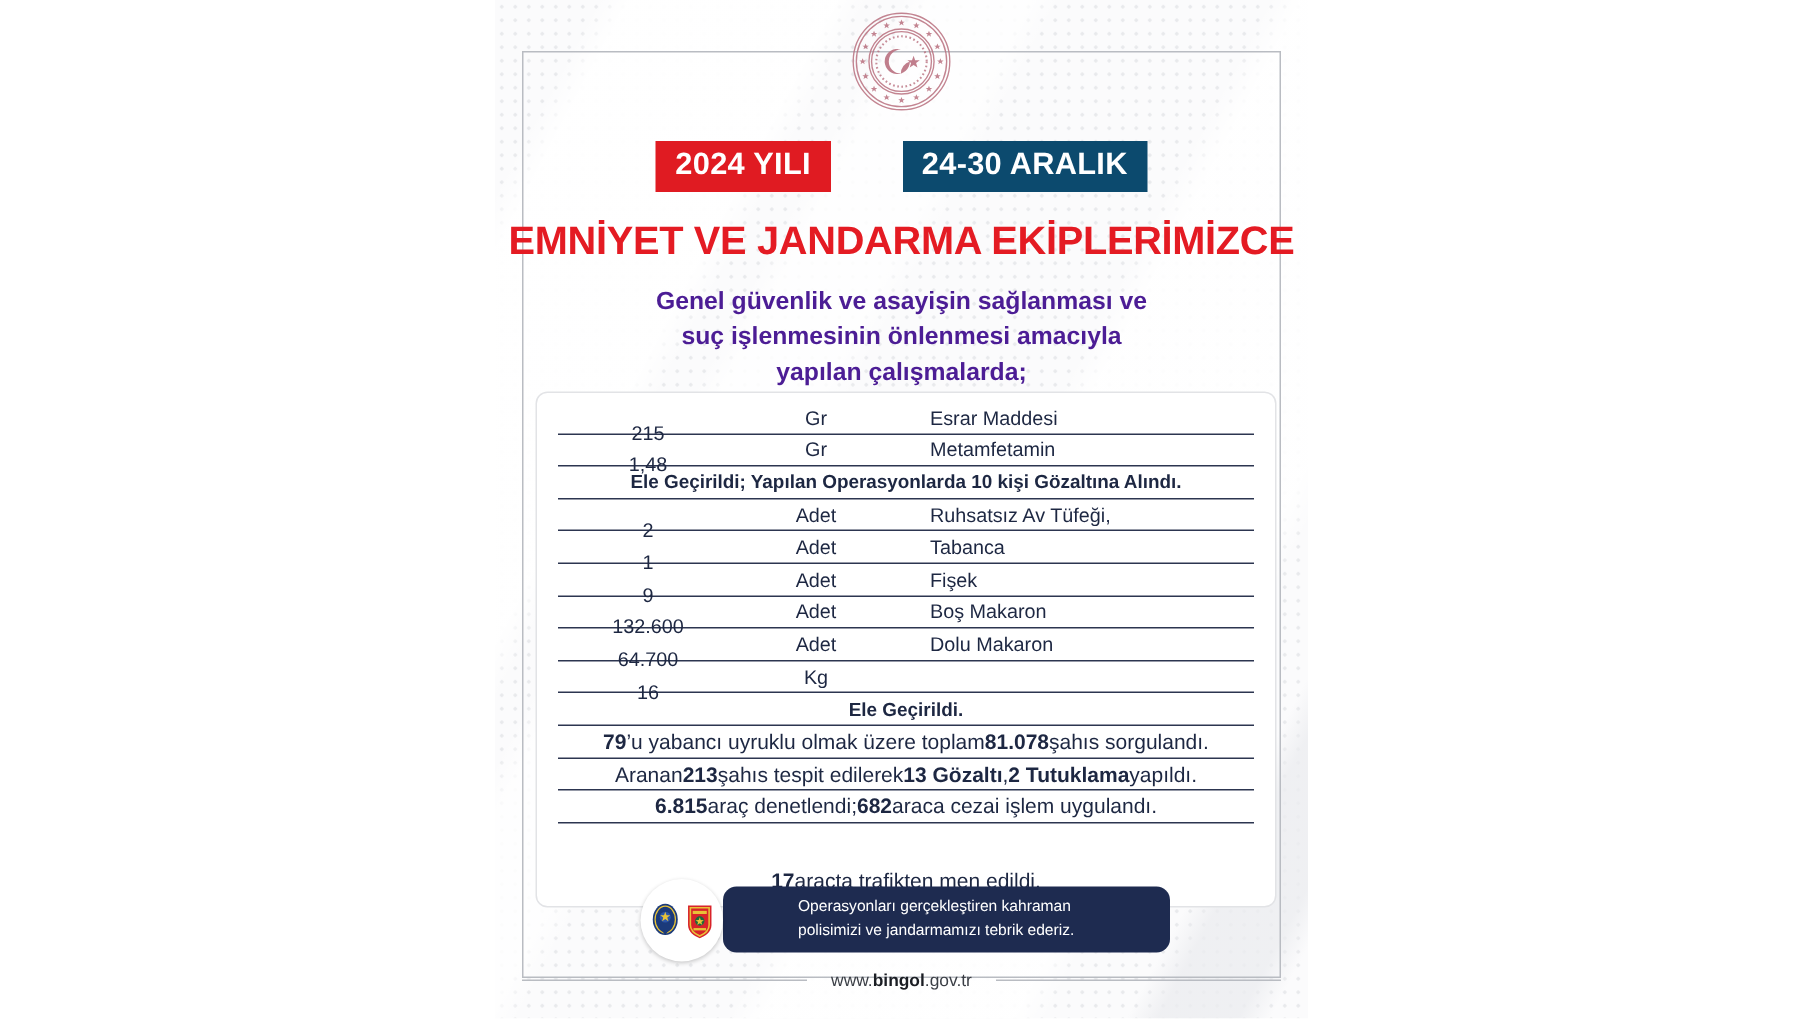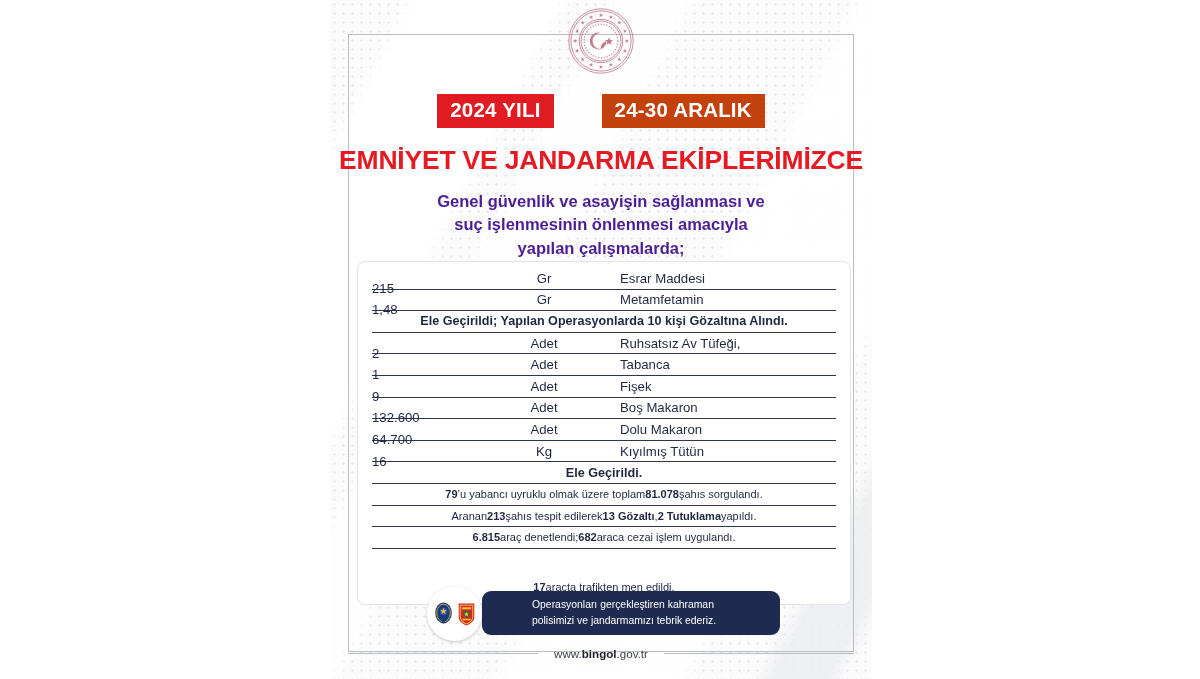--- a/index.html
+++ b/index.html
@@ -85,21 +85,21 @@
   .badge {
     font-weight: bold;
     font-size: 20.5px;
     letter-spacing: .2px;
     color: #ffffff;
     padding: 6px 13px 7px;
     line-height: 1;
     white-space: nowrap;
   }
   .badge.red  { background: #e01b22; }
-  .badge.navy { background: #c2410c; margin-left: 48px; }
+  .badge.navy { background: #0c4a6e; margin-left: 48px; }
 
   
   #headline {
     position: absolute;
     left: 0; right: 0;
     top: 147px;
     text-align: center;
     color: #e41b23;
     font-weight: bold;
     font-size: 26.5px;
@@ -136,41 +136,42 @@
     display: flex;
     align-items: center;
     height: 20.6px;
     border-bottom: 1.4px solid #2c3550;
     color: #1d2742;
     font-size: 13.2px;
   }
   .row:last-child { border-bottom: none; margin-top: 28px; }
   .c-qty {
     width: 120px;
+    text-align: center;
     flex: 0 0 120px;
     margin-top: 20px;
   }
   .c-unit {
     width: 104px;
     text-align: center;
     flex: 0 0 104px;
   }
   .c-item {
     flex: 1 1 auto;
     text-align: left;
     padding-left: 24px;
   }
   .row.note {
     justify-content: center;
     font-weight: bold;
     font-size: 12.6px;
   }
   .row.stat {
     justify-content: center;
-    font-size: 11px;
+    font-size: 14px;
   }
   .row.stat b { font-weight: bold; }
 
   
   #banner {
     position: absolute;
     left: 152px;
     top: 591px;
     width: 298px;
     height: 44px;
@@ -316,21 +317,20 @@
           <span class="c-item">Boş Makaron</span>
         </div>
         <div class="row">
           <span class="c-qty">64.700</span>
           <span class="c-unit">Adet</span>
           <span class="c-item">Dolu Makaron</span>
         </div>
         <div class="row">
           <span class="c-qty">16</span>
           <span class="c-unit">Kg</span>
-          <span class="c-item">Kıyılmış Tütün</span>
         </div>
         <div class="row note">Ele Geçirildi.</div>
         <div class="row stat">
           <b>79</b>
           <span>’u yabancı uyruklu olmak üzere toplam </span>
           <b>81.078</b>
           <span> şahıs sorgulandı.</span>
         </div>
         <div class="row stat">
           <span>Aranan </span>

